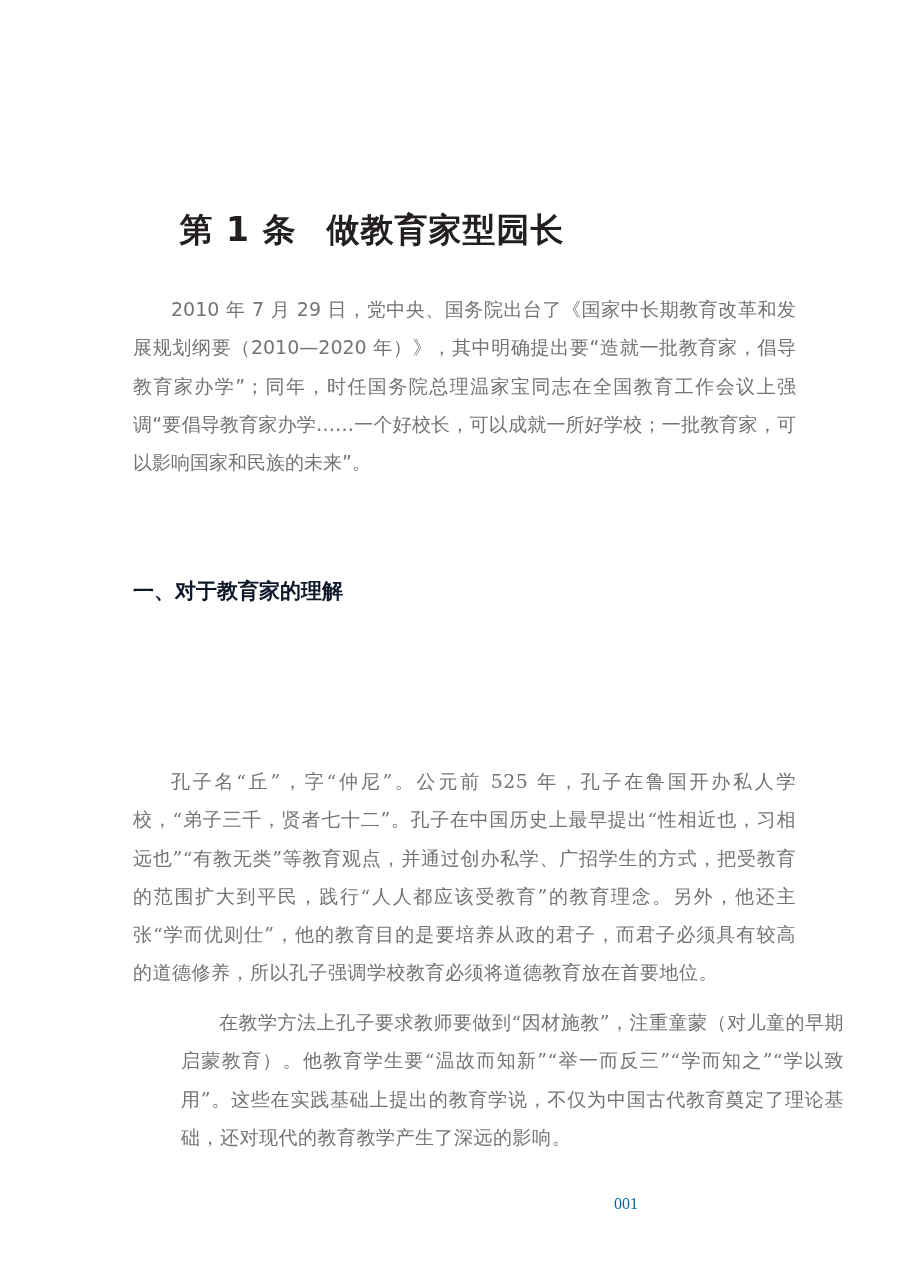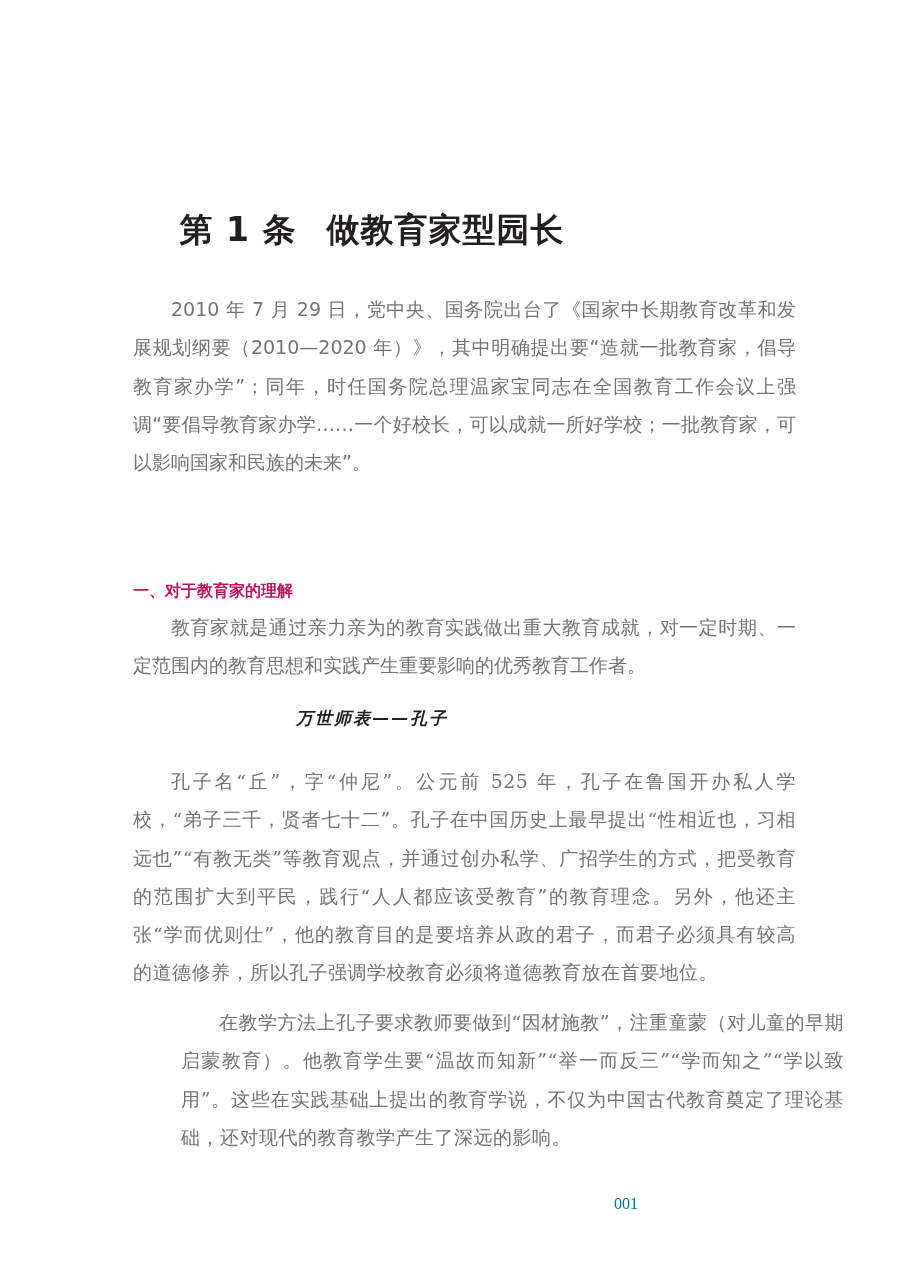--- a/index.html
+++ b/index.html
@@ -59,23 +59,23 @@
       letter-spacing: 0.5px;
     }
     #intro { top: 290px; }
     #intro2 { top: 486px; }
     .section-heading {
       position: absolute;
       left: 133px;
       top: 544px;
       font-family: "DejaVu Sans", "Liberation Sans", sans-serif;
       font-weight: bold;
-      font-size: 16px;
+      font-size: 21px;
       line-height: 30px;
-      color: #be185d;
+      color: #0f172a;
       margin-top: 32px;
     }
     #definition { top: 608px; }
     .box-title {
       position: absolute;
       left: 0; right: 0;
       top: 705px;
       text-align: center;
       font-family: "DejaVu Serif", "Liberation Serif", serif;
       font-weight: bold;
@@ -105,25 +105,21 @@
     <span class="num">第 1 条</span><span>做教育家型园长</span>
   </h1>
 
   <div class="body-block sans" id="intro">
     <p>2010 年 7 月 29 日，党中央、国务院出台了《国家中长期教育改革和发展规划纲要（2010—2020 年）》，其中明确提出要“造就一批教育家，倡导教育家办学”；同年，时任国务院总理温家宝同志在全国教育工作会议上强调“要倡导教育家办学……一个好校长，可以成就一所好学校；一批教育家，可以影响国家和民族的未来”。</p>
   </div>
 
 
   <h2 class="section-heading">一、对于教育家的理解</h2>
 
-  <div class="body-block sans" id="definition">
-    <p>教育家就是通过亲力亲为的教育实践做出重大教育成就，对一定时期、一定范围内的教育思想和实践产生重要影响的优秀教育工作者。</p>
-  </div>
 
-  <div class="box-title">万世师表——孔子</div>
 
   <div class="body-block kai" id="confucius1">
     <p>孔子名“丘”，字“仲尼”。公元前 525 年，孔子在鲁国开办私人学校，“弟子三千，贤者七十二”。孔子在中国历史上最早提出“性相近也，习相远也”“有教无类”等教育观点，并通过创办私学、广招学生的方式，把受教育的范围扩大到平民，践行“人人都应该受教育”的教育理念。另外，他还主张“学而优则仕”，他的教育目的是要培养从政的君子，而君子必须具有较高的道德修养，所以孔子强调学校教育必须将道德教育放在首要地位。</p>
   </div>
 
   <div class="body-block kai" id="confucius2">
     <p>在教学方法上孔子要求教师要做到“因材施教”，注重童蒙（对儿童的早期启蒙教育）。他教育学生要“温故而知新”“举一而反三”“学而知之”“学以致用”。这些在实践基础上提出的教育学说，不仅为中国古代教育奠定了理论基础，还对现代的教育教学产生了深远的影响。</p>
   </div>
 
   <div class="page-number">001</div>

